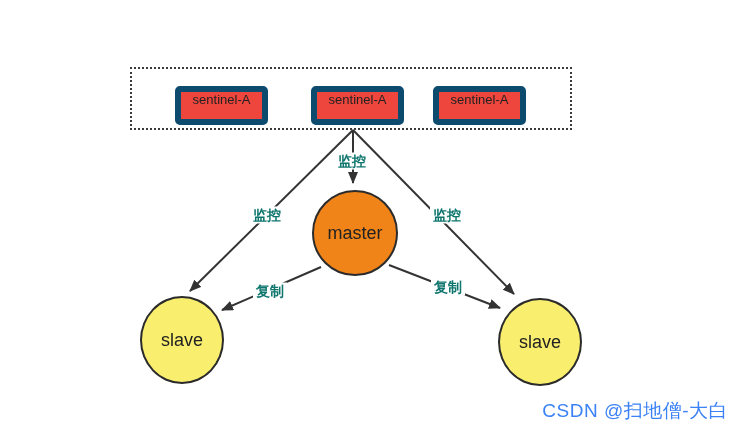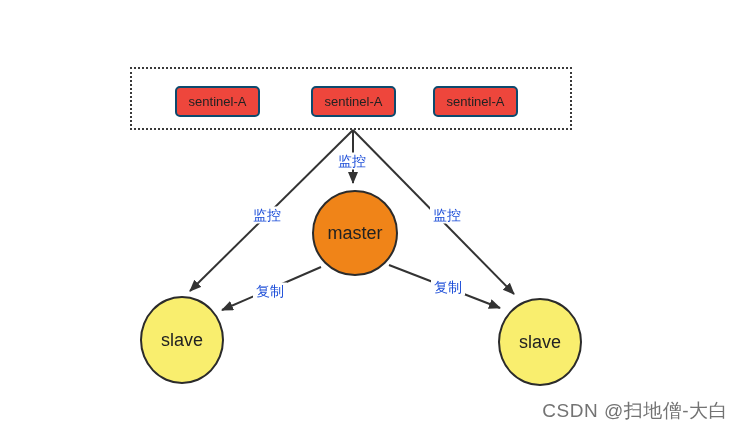--- a/index.html
+++ b/index.html
@@ -26,24 +26,23 @@
     left: 130px; top: 67px;
     width: 438px; height: 59px;
     border: 2px dotted #3a3a3a;
     background: transparent;
   }
   .sentinel {
     position: absolute;
     top: 86px;
     width: 81px; height: 27px;
     background: #ee463c;
-    border: 2px solid #0c4a6e;
+    border: 6px solid #0c4a6e;
     border-radius: 5px;
     display: flex;
-    align-items: center;
     justify-content: center;
     font-size: 13px;
     color: #222222;
   }
   .sentinel-1 { left: 175px; }
   .sentinel-2 { left: 311px; }
   .sentinel-3 { left: 433px; }
   .node {
     position: absolute;
     border: 2px solid #2b2b2b;
@@ -68,34 +67,35 @@
     left: 498px; top: 298px;
     width: 80px; height: 84px;
     background: #f9ee6e;
   }
   .edge-label {
     position: absolute;
     transform: translate(-50%, -50%);
     background: #ffffff;
     padding: 0 3px;
     font-size: 14px;
-    color: #1d4ed8;
+    color: #0f766e;
     white-space: nowrap;
     line-height: 17px;
+    font-weight: bold;
   }
   .lbl-monitor-center { left: 352px; top: 161px; }
   .lbl-monitor-left   { left: 267px; top: 215px; }
   .lbl-monitor-right  { left: 447px; top: 215px; }
   .lbl-replicate-left { left: 270px; top: 291px; }
   .lbl-replicate-right{ left: 448px; top: 287px; }
   .watermark {
     position: absolute;
     right: 8px; top: 398px;
     font-size: 19px;
-    color: #737373;
+    color: #3b82f6;
     letter-spacing: 0.5px;
     white-space: nowrap;
   }
 </style>
 </head>
 <body>
 
 <div class="stage">
 
   <svg class="arrows" viewBox="0 0 736 426" xmlns="http://www.w3.org/2000/svg">

